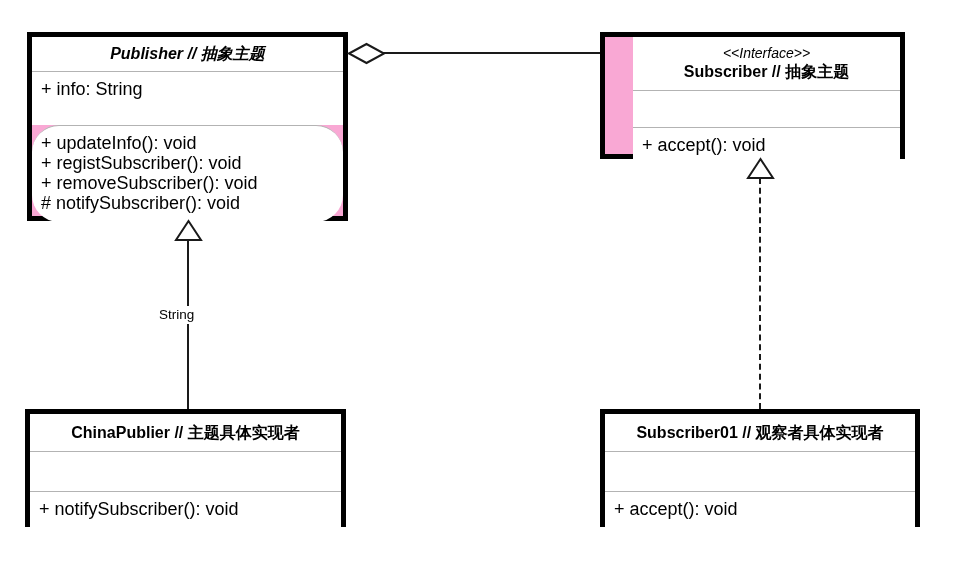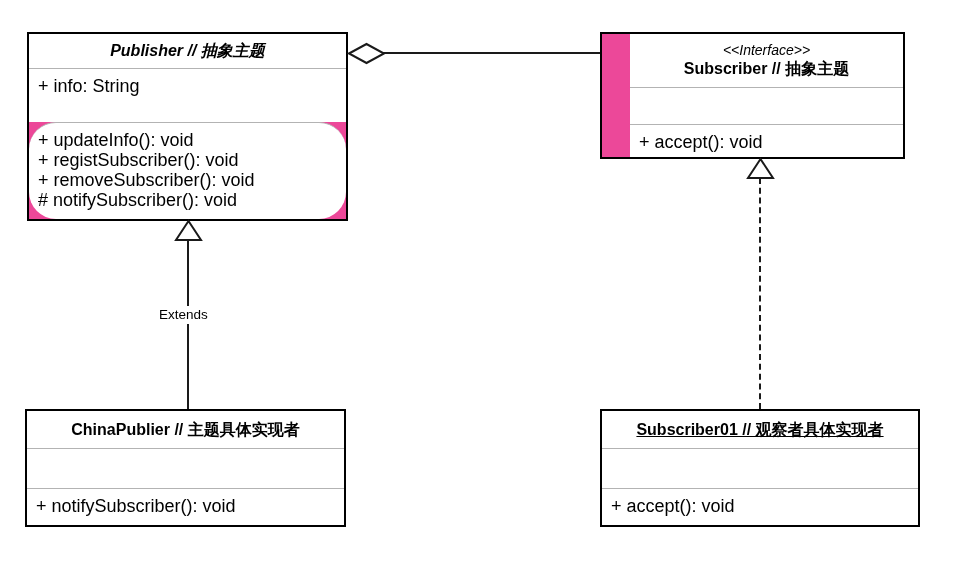--- a/index.html
+++ b/index.html
@@ -16,22 +16,22 @@
     width: 970px;
     height: 567px;
     background: #ffffff;
     overflow: hidden;
   }
 
   
   .uml-class {
     position: absolute;
     box-sizing: border-box;
-    background: #ec4899;
-    border: 2px solid #000000;
+    background: #f9a8d4;
+    border: 5px solid #000000;
     z-index: 3;
   }
   .compartment {
     box-sizing: border-box;
     background: #ffffff;
   }
   .compartment + .compartment {
     border-top: 1px solid #b3b3b3;
   }
   .cmp-title {
@@ -111,21 +111,21 @@
       <polygon points="1,10.5 18.5,1 36,10.5 18.5,20" fill="#ffffff" stroke="#1a1a1a" stroke-width="2"></polygon>
     </svg>
   </div>
 
   <div class="edge-line vert" style="left:187px; top:239px; height:170px;"></div>
   <div class="marker" style="left:175px; top:220px;">
     <svg width="27" height="21" viewBox="0 0 27 21">
       <polygon points="13.5,1 26,20 1,20" fill="#ffffff" stroke="#1a1a1a" stroke-width="2"></polygon>
     </svg>
   </div>
-  <div class="edge-label" style="left:155px; top:306px;">Extends</div>
+  <div class="edge-label" style="left:155px; top:306px;">String</div>
 
   <div class="edge-dashed" style="left:759px; top:178px; height:231px;"></div>
   <div class="marker" style="left:747px; top:158px;">
     <svg width="27" height="21" viewBox="0 0 27 21">
       <polygon points="13.5,1 26,20 1,20" fill="#ffffff" stroke="#1a1a1a" stroke-width="2"></polygon>
     </svg>
   </div>
 
   <div class="uml-class" style="left:27px; top:32px; width:321px; height:189px;">
     <div class="compartment cmp-title" style="height:34px;">
@@ -157,21 +157,21 @@
     <div class="compartment cmp-title" style="height:37px;">
       <div class="class-name">ChinaPublier // 主题具体实现者</div>
     </div>
     <div class="compartment cmp-body" style="height:40px;"></div>
     <div class="compartment cmp-body" style="height:37px;">
       <div class="member">+ notifySubscriber(): void</div>
     </div>
   </div>
 
   <div class="uml-class" style="left:600px; top:409px; width:320px; height:118px;">
-    <div class="compartment cmp-title" style="height:37px;text-decoration:underline;">
+    <div class="compartment cmp-title" style="height:37px;">
       <div class="class-name">Subscriber01 // 观察者具体实现者</div>
     </div>
     <div class="compartment cmp-body" style="height:40px;"></div>
     <div class="compartment cmp-body" style="height:37px;">
       <div class="member">+ accept(): void</div>
     </div>
   </div>
 
 </div>
 

